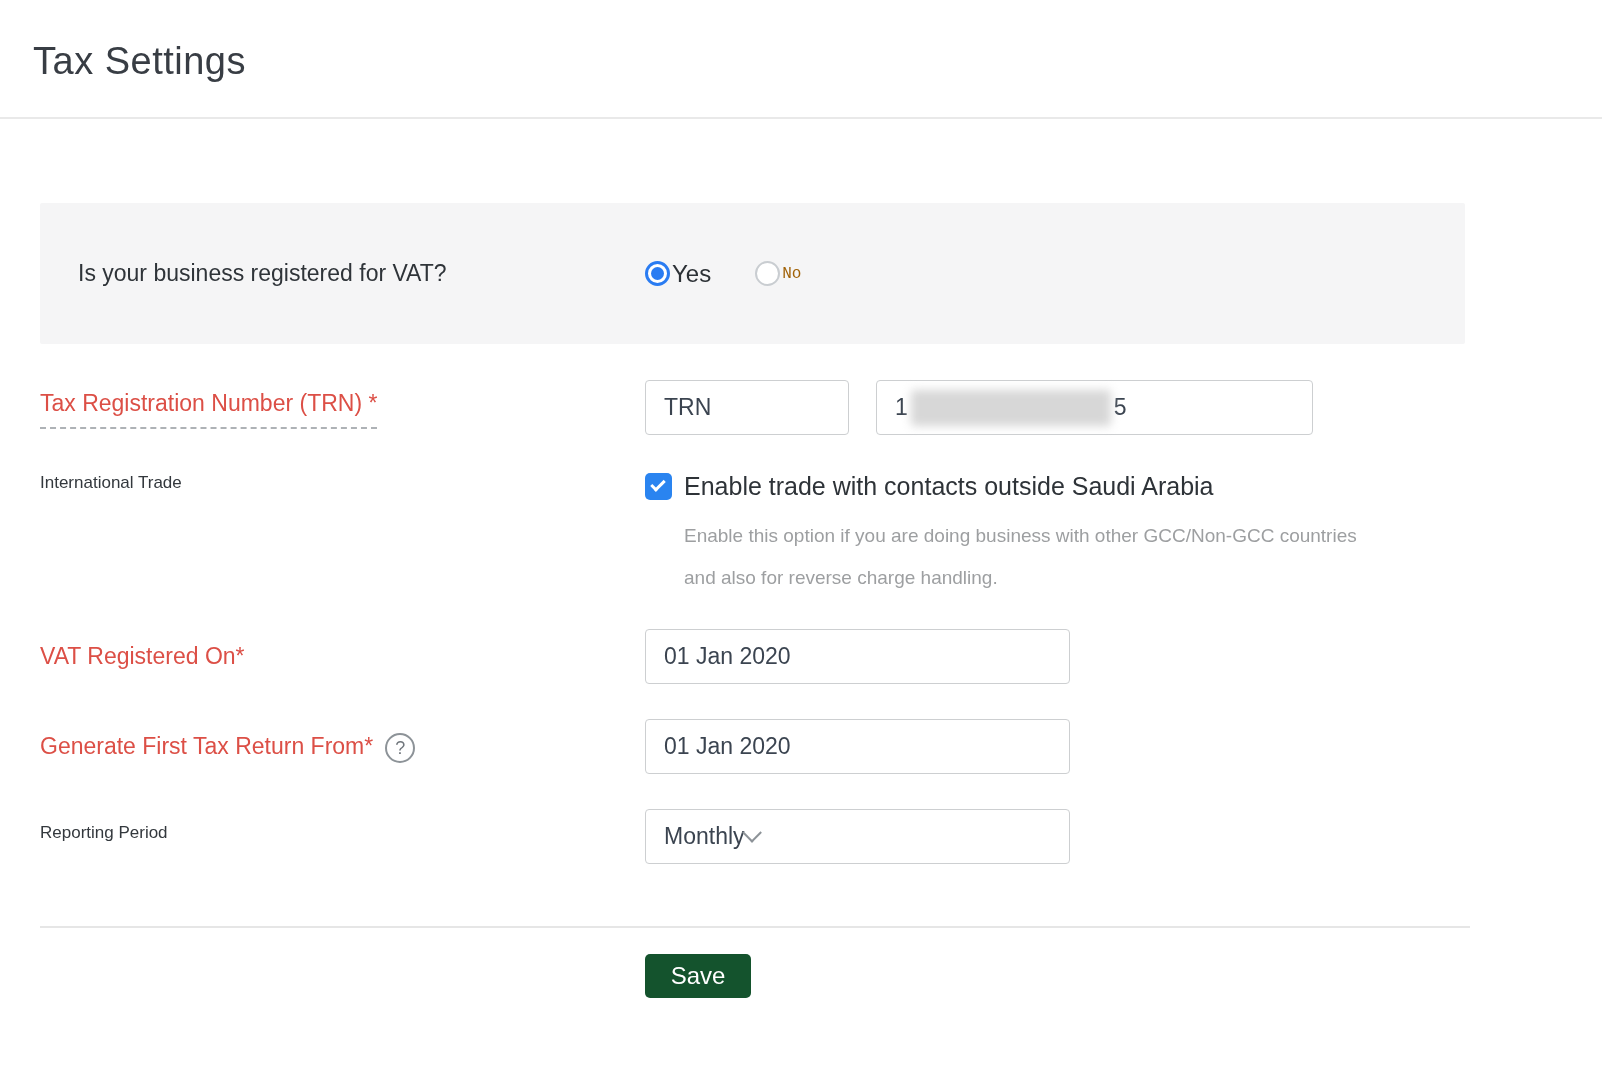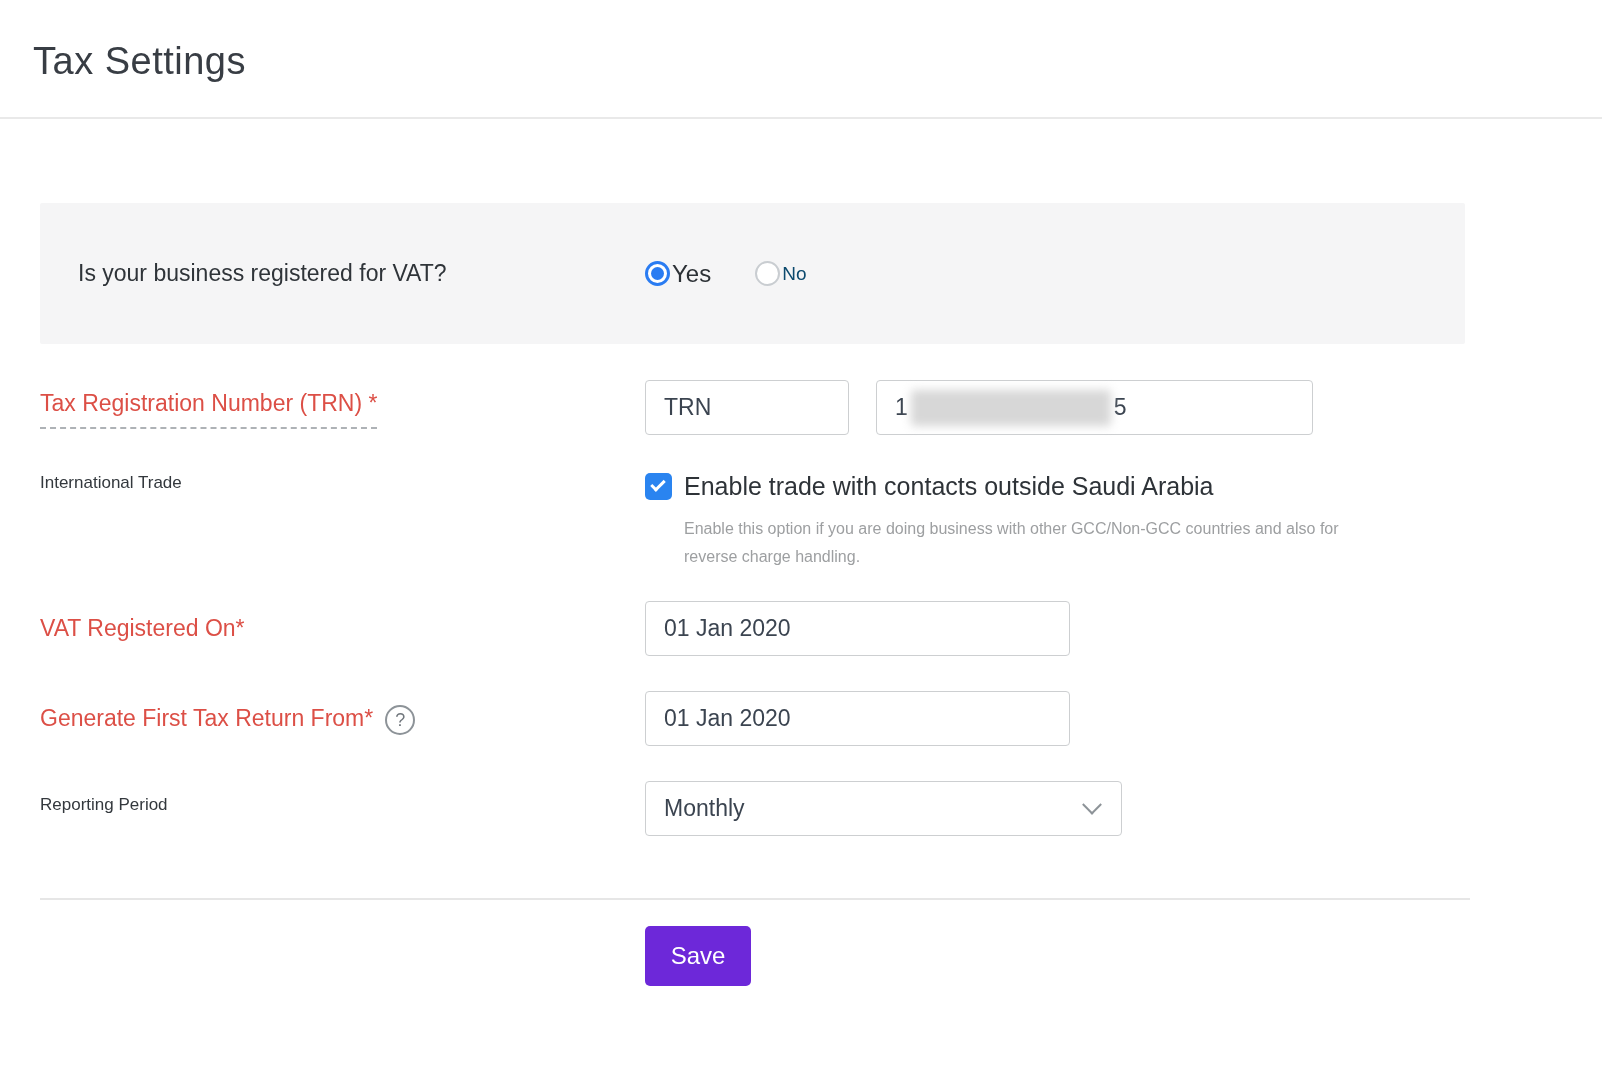--- a/index.html
+++ b/index.html
@@ -50,21 +50,21 @@
     background: #ffffff;
     display: inline-flex; align-items: center; justify-content: center;
     flex: 0 0 auto;
   }
   .radio-circle.selected { border: 3px solid #2a7cf2; }
   .radio-circle.selected::after {
     content: ""; width: 13px; height: 13px; border-radius: 50%; background: #2a7cf2;
   }
   .radio-circle.unselected { border: 2px solid #c9cdd1; }
   .radio-label-yes { font-size: 24px; color: #2c3136; }
-  .radio-label-no  { font-size: 19px; color: #0c4a6e; }
+  .radio-label-no  { font-size: 16px; color: #a16207; font-family: Liberation Mono, monospace; }
 
   
   .form-row { display: flex; align-items: flex-start; }
   .label-col { width: 605px; flex: 0 0 605px; }
   .field-col { display: flex; align-items: flex-start; }
 
   .req-label { color: #dc4f46; font-size: 23px; }
   .plain-label { color: #33383d; font-size: 17px; }
 
   .row-trn { margin-top: 36px; }
@@ -113,22 +113,22 @@
     width: 8px; height: 14px;
     border: solid #ffffff;
     border-width: 0 3px 3px 0;
     transform: rotate(45deg);
   }
   .checkbox-label { font-size: 25px; color: #2e3338; }
   .helper-text {
     margin-top: 14px;
     padding-left: 39px;
     width: 720px;
-    font-size: 16px;
-    line-height: 28px;
+    font-size: 19px;
+    line-height: 42px;
     color: #9d9fa1;
   }
 
   .row-date1 { margin-top: 30px; }
   .row-date2 { margin-top: 35px; }
   .row-period { margin-top: 35px; }
   .row-date1 .label-col, .row-date2 .label-col, .row-period .label-col { padding-top: 14px; }
 
   .date-field { width: 425px; }
 
@@ -136,22 +136,21 @@
   .help-circle {
     width: 30px; height: 30px;
     border: 2px solid #8d9398;
     border-radius: 50%;
     display: inline-flex; align-items: center; justify-content: center;
     font-size: 18px; color: #71777d;
     flex: 0 0 auto;
   }
 
   .select-field {
-    width: 477px;
-    justify-content: space-between;
+    width: 425px;
     cursor: pointer;
   }
   .chevron-down {
     width: 14px; height: 14px;
     border: solid #8d9398;
     border-width: 0 2px 2px 0;
     transform: rotate(45deg) translate(-3px, -3px);
     margin-right: 4px;
   }
 
@@ -159,22 +158,22 @@
     margin-top: 62px;
     width: 1430px;
     height: 0;
     border: none;
     border-top: 2px solid #e6e6e6;
   }
 
   .save-button {
     margin-top: 26px;
     margin-left: 605px;
-    width: 106px; height: 60px;
-    background: #6d28d9;
+    width: 106px; height: 44px;
+    background: #14532d;
     border: none;
     border-radius: 5px;
     color: #ffffff;
     font-size: 24px;
     font-family: "Liberation Sans", sans-serif;
     cursor: pointer;
   }
 </style>
 </head>
 <body>

